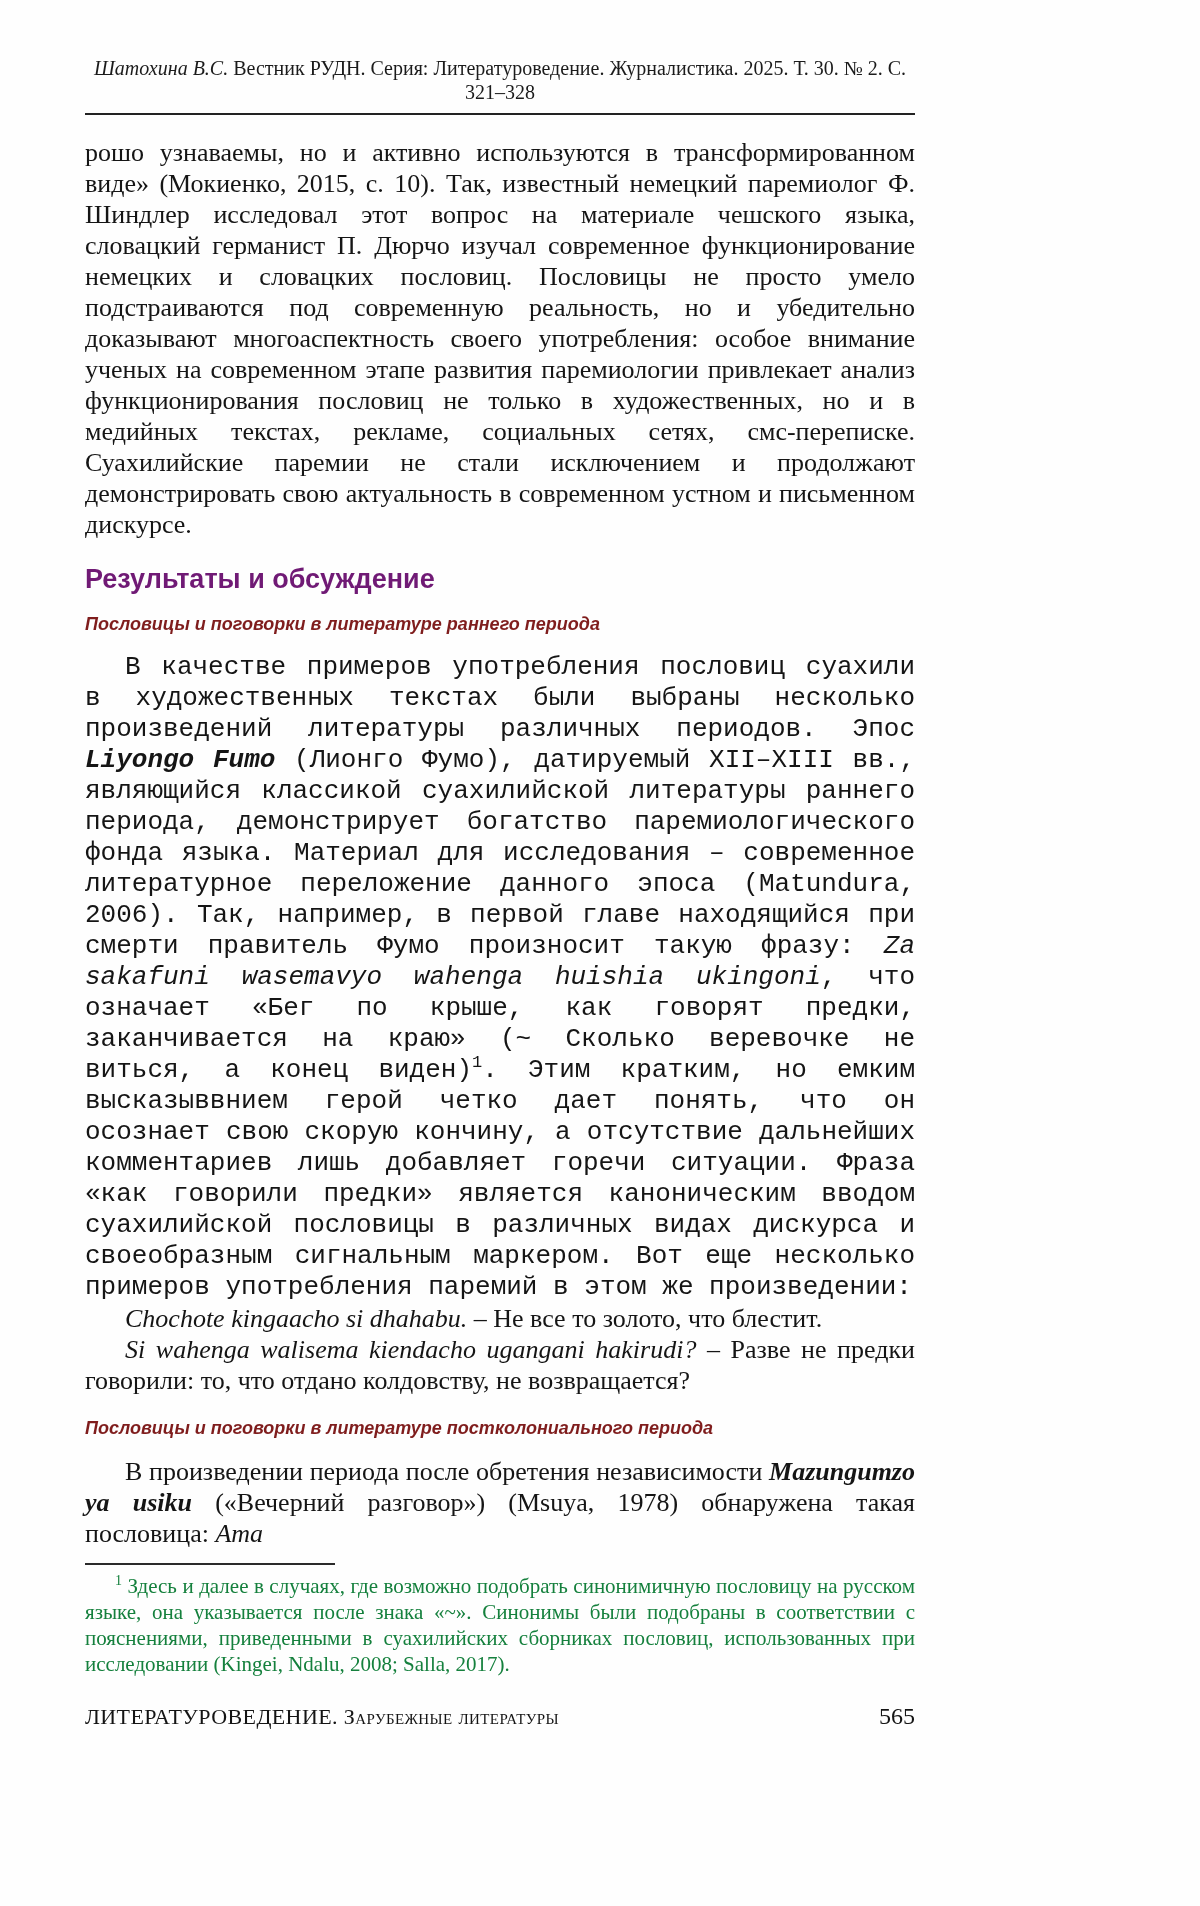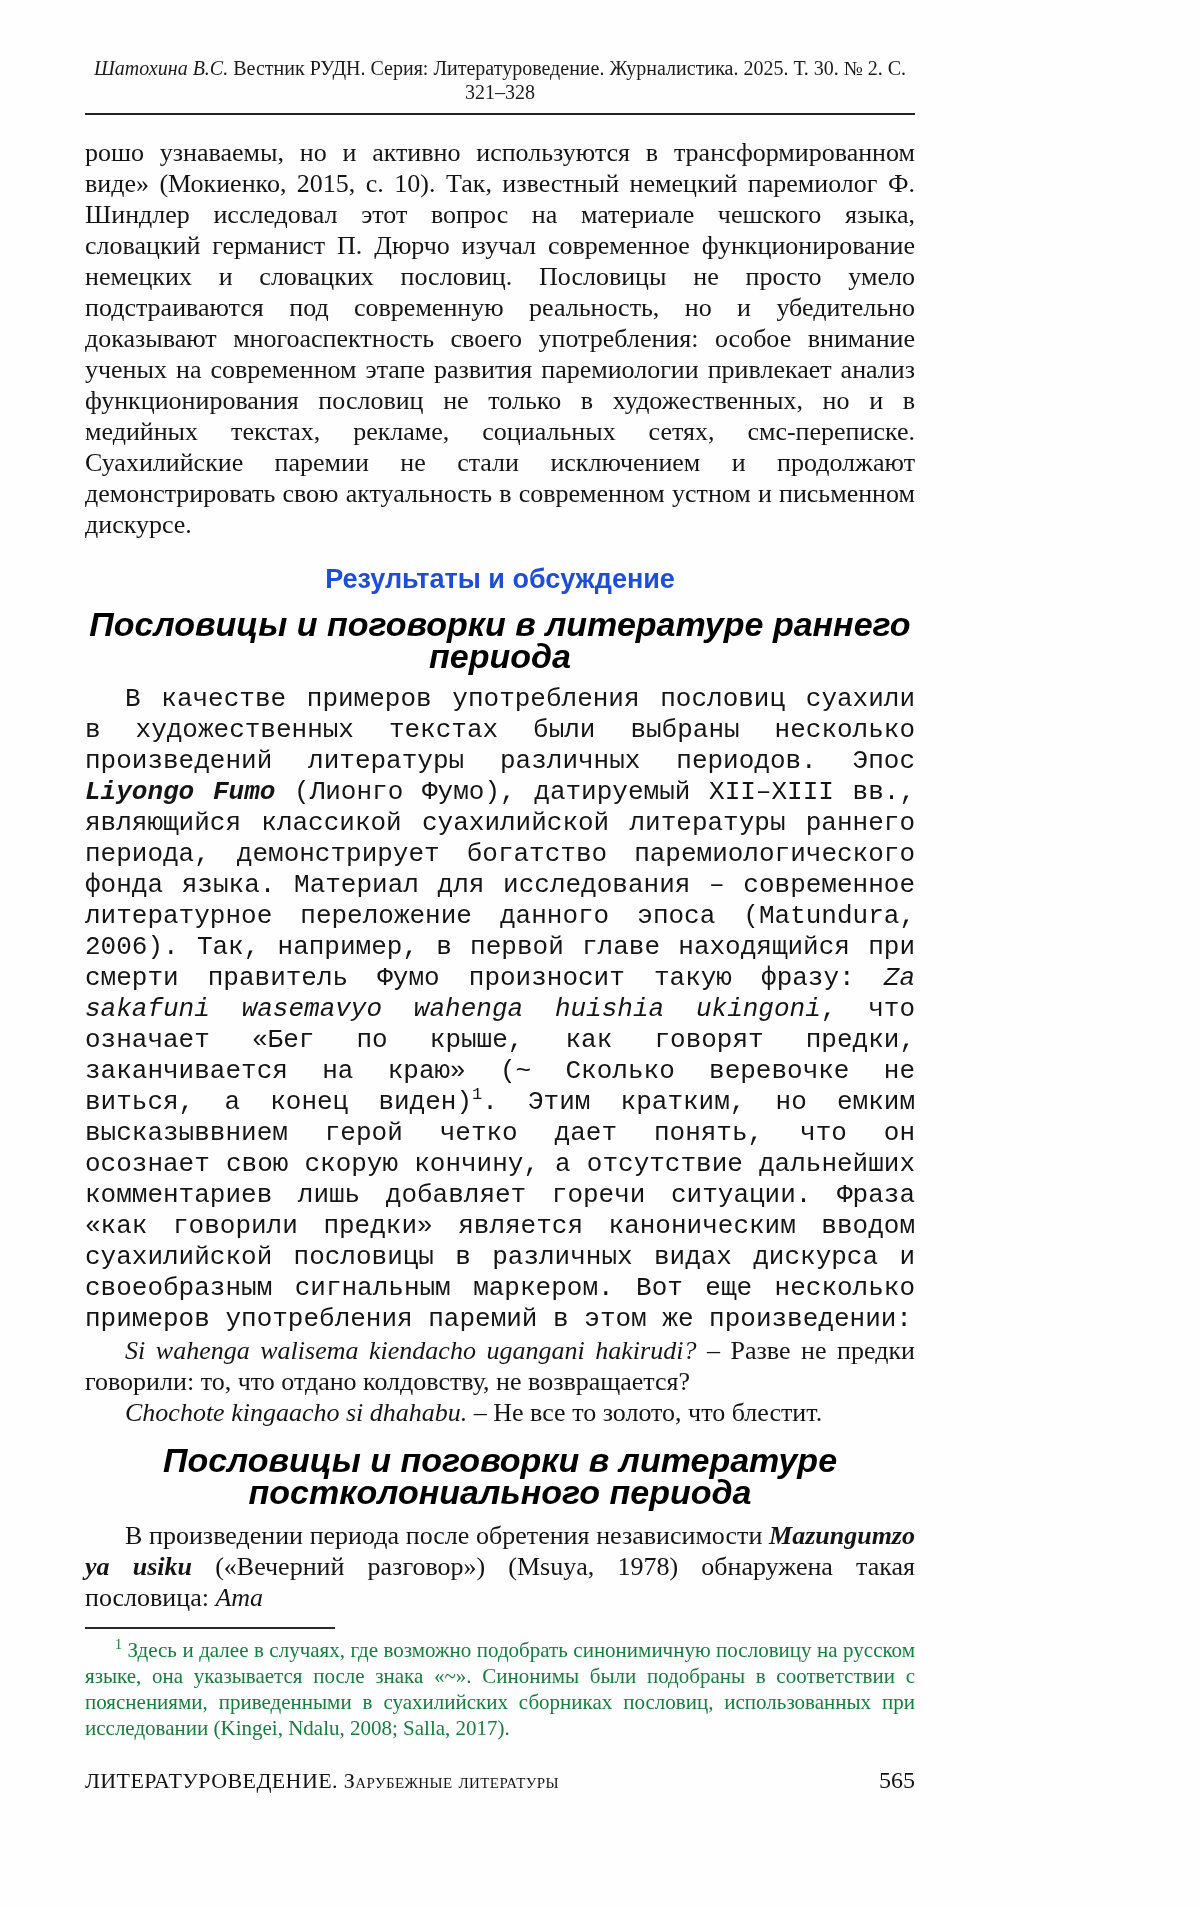--- a/index.html
+++ b/index.html
@@ -45,33 +45,31 @@
   .it { font-style: italic; }
   .bi { font-weight: bold; font-style: italic; }
   sup.fn { font-size: 17px; line-height: 0; vertical-align: super; }
 
   
   .h-main {
     font-family: "Liberation Sans", "DejaVu Sans", sans-serif;
     font-weight: bold;
     font-size: 27px;
     line-height: 34px;
-    text-align: center;
     margin-top: 22px;
-    color: #1d4ed8;
+    color: #701a75;
   }
   .h-sub {
     font-family: "Liberation Sans", "DejaVu Sans", sans-serif;
     font-weight: bold;
     font-style: italic;
-    font-size: 34px;
+    font-size: 18px;
     line-height: 32px;
-    text-align: center;
     margin-top: 12px;
-    color: #000000;
+    color: #7f1d1d;
   }
   .h-sub.second { margin-top: 16px; margin-bottom: 12px; }
   .after-heading { margin-top: 12px; font-family: Liberation Mono, monospace; }
 
   
   .footnote-block { margin-top: 14px; }
   .footnote-rule {
     border: none;
     border-top: 2px solid #2a2a2a;
     width: 250px;
@@ -115,23 +113,23 @@
     <div class="article-body">
 
       <p class="body-par"><span>рошо узнаваемы, но и активно используются в трансформированном виде» (Мокиенко, 2015, с. 10). Так, известный немецкий паремиолог Ф. Шиндлер исследовал этот вопрос на материале чешского языка, словацкий германист П. Дюрчо изучал современное функционирование немецких и словацких пословиц. Пословицы не просто умело подстраиваются под современную реальность, но и убедительно доказывают многоаспектность своего употребления: особое внимание ученых на современном этапе развития паремиологии привлекает анализ функционирования пословиц не только в художественных, но и в медийных текстах, рекламе, социальных сетях, смс-переписке. Суахилийские паремии не стали исключением и продолжают демонстрировать свою актуальность в современном устном и письменном дискурсе.</span></p>
 
       <h2 class="h-main">Результаты и обсуждение</h2>
 
       <h3 class="h-sub">Пословицы и поговорки в литературе раннего периода</h3>
 
       <p class="body-par indent after-heading"><span>В качестве примеров употребления пословиц суахили в художественных текстах были выбраны несколько произведений литературы различных периодов. Эпос </span><span class="bi">Liyongo Fumo</span><span> (Лионго Фумо), датируемый XII–XIII вв., являющийся классикой суахилийской литературы раннего периода, демонстрирует богатство паремиологического фонда языка. Материал для исследования – современное литературное переложение данного эпоса (Matundura, 2006). Так, например, в первой главе находящийся при смерти правитель Фумо произносит такую фразу: </span><span class="it">Za sakafuni wasemavyo wahenga huishia ukingoni</span><span>, что означает «Бег по крыше, как говорят предки, заканчивается на краю» (~ Сколько веревочке не виться, а конец виден)</span><sup class="fn">1</sup><span>. Этим кратким, но емким высказыввнием герой четко дает понять, что он осознает свою скорую кончину, а отсутствие дальнейших комментариев лишь добавляет горечи ситуации. Фраза «как говорили предки» является каноническим вводом суахилийской пословицы в различных видах дискурса и своеобразным сигнальным маркером. Вот еще несколько примеров употребления паремий в этом же произведении:</span></p>
 
+      <p class="body-par indent"><span class="it">Chochote kingaacho si dhahabu.</span><span> – Не все то золото, что блестит.</span></p>
+
       <p class="body-par indent"><span class="it">Si wahenga walisema kiendacho ugangani hakirudi?</span><span> – Разве не предки говорили: то, что отдано колдовству, не возвращается?</span></p>
-
-      <p class="body-par indent"><span class="it">Chochote kingaacho si dhahabu.</span><span> – Не все то золото, что блестит.</span></p>
 
 
       <h3 class="h-sub second">Пословицы и поговорки в литературе постколониального периода</h3>
 
       <p class="body-par indent"><span>В произведении периода после обретения независимости </span><span class="bi">Mazungumzo ya usiku</span><span> («Вечерний разговор») (Msuya, 1978) обнаружена такая пословица: </span><span class="it">Ama</span></p>
 
     </div>
 
     <div class="footnote-block">
       <hr class="footnote-rule">

